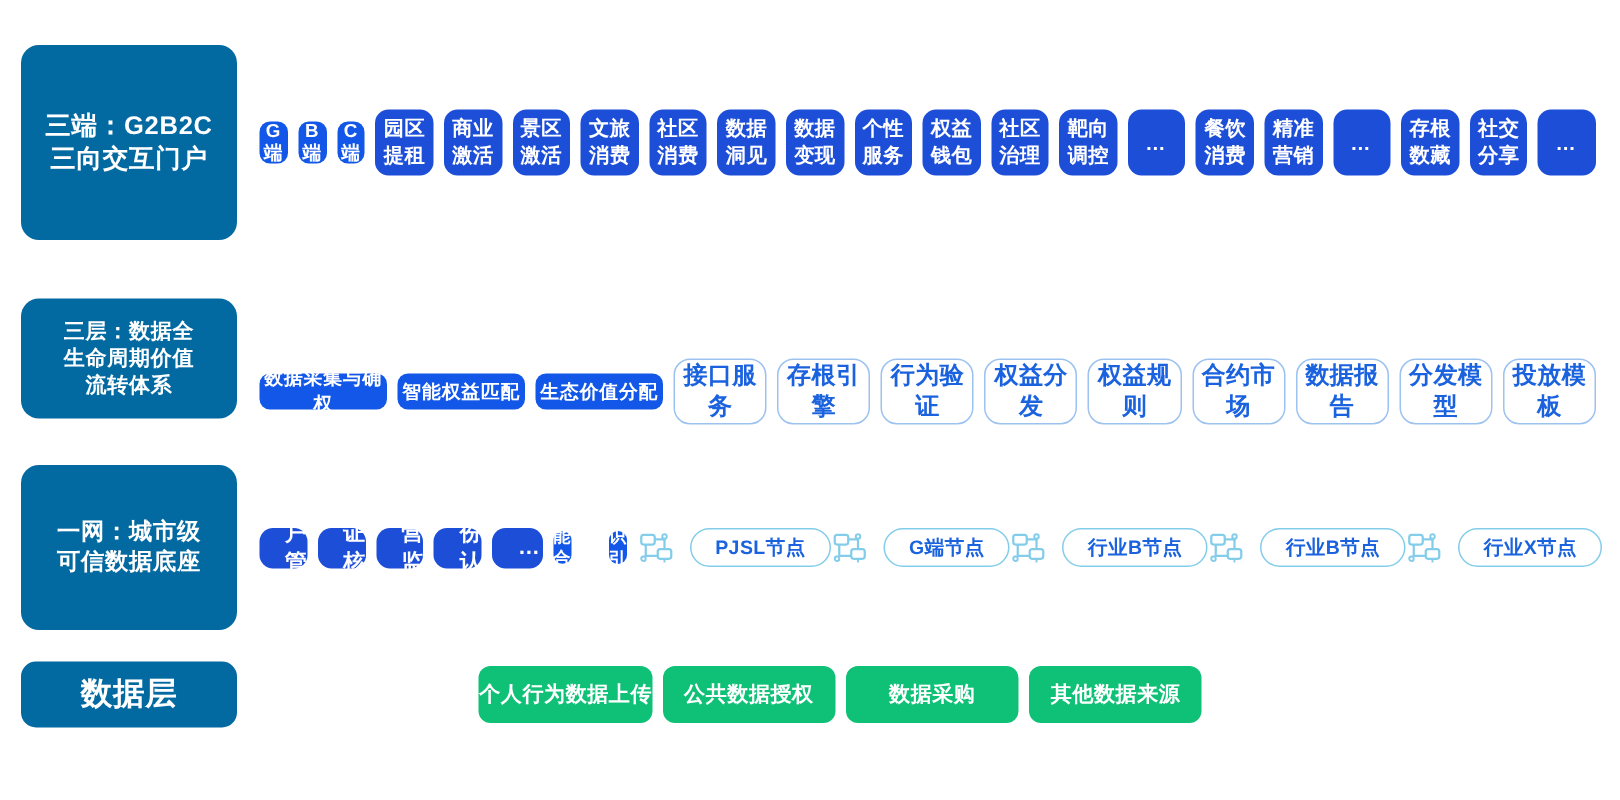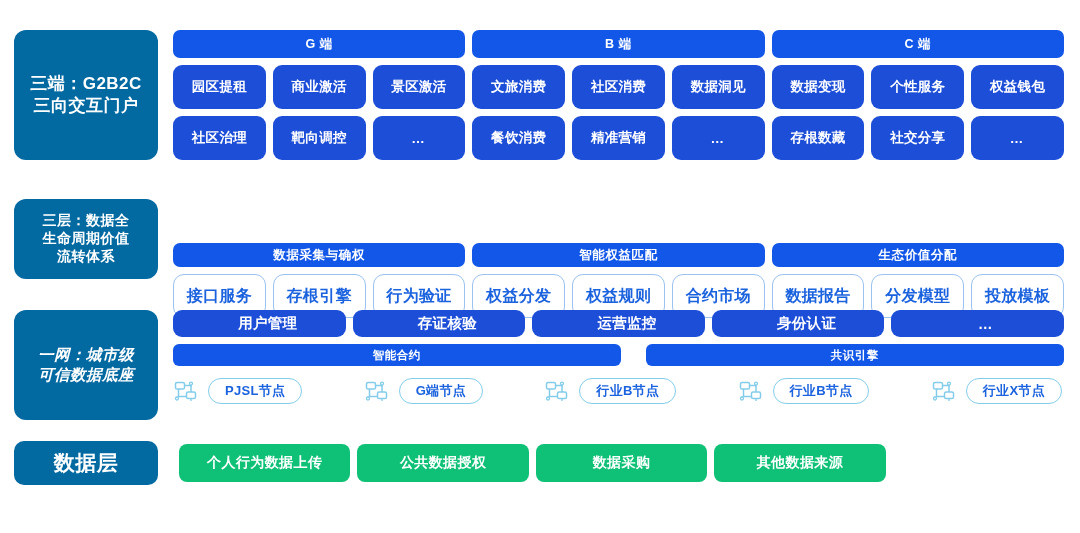--- a/index.html
+++ b/index.html
@@ -37,29 +37,30 @@
     justify-content:center;
     text-align:center;
     font-weight:bold;
     line-height:1.28;
     letter-spacing:.5px;
     box-sizing:border-box;
     padding:4px 6px;
   }
   .side-label.s1{font-size:17px;}
   .side-label.s2{font-size:14px;}
-  .side-label.s3{font-size:15.5px;font-style:italic;}
+  .side-label.s3{font-size:15.5px;}
   .side-label.s4{font-size:21px;}
 
   .body-col{
     flex:1 1 auto;
     margin-left:15px;
     display:flex;
-    flex-direction:column;
-    box-sizing:border-box;
+    flex-direction:row;
+    box-sizing:border-box;
+    align-items:center;
   }
 
   
   .grid9{
     display:grid;
     grid-template-columns:repeat(9,1fr);
     gap:7px;
   }
   .grid3{
     display:grid;

